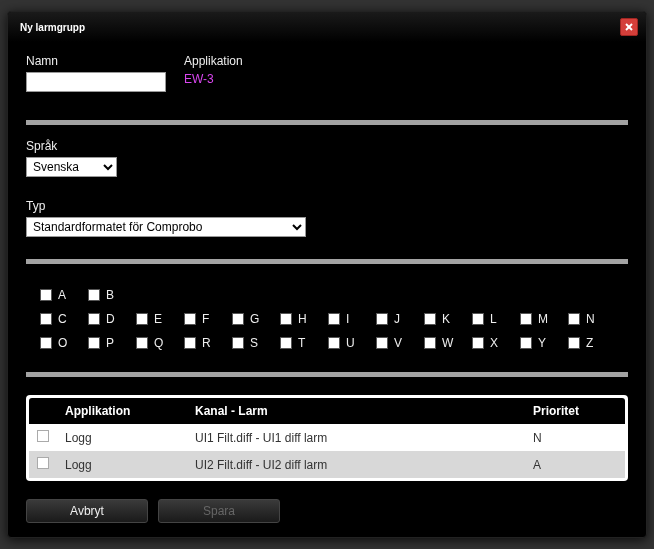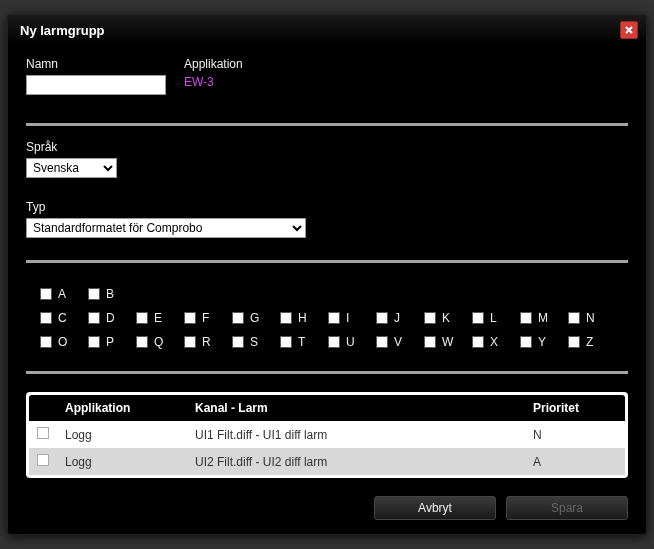--- a/index.html
+++ b/index.html
@@ -24,21 +24,21 @@
   }
   .titlebar {
     display: flex;
     align-items: center;
     justify-content: space-between;
     padding: 6px 8px 6px 12px;
     background: linear-gradient(#1a1a1a, #000);
   }
   .titlebar .title {
     font-weight: bold;
-    font-size: 13px;
+    font-size: 10px;
   }
   .close-btn {
     width: 18px;
     height: 18px;
     background: #d43f3a;
     border: 1px solid #a02622;
     border-radius: 2px;
     display: flex;
     align-items: center;
     justify-content: center;
@@ -69,21 +69,21 @@
     color: #000;
   }
   .app-value {
     color: #d946ef;
     margin-top: 2px;
   }
   .section {
     margin-bottom: 22px;
   }
   .section.sep {
-    border-top: 3px solid #a3a3a3;
+    border-top: 5px solid #a3a3a3;
     padding-top: 14px;
   }
   select {
     background: #fff;
     border: 1px solid #999;
     font-size: 12px;
     height: 20px;
     color: #000;
     padding: 0 2px;
   }
@@ -151,21 +151,21 @@
     height: 12px;
     appearance: none;
     background: #fff;
     border: 1px solid #aaa;
     cursor: pointer;
   }
   .col-app { width: 130px; }
   .col-prio { width: 100px; }
   .footer {
     display: flex;
-    justify-content: flex-end;
+    justify-content: flex-start;
     gap: 10px;
     padding-top: 18px;
   }
   .btn {
     width: 122px;
     height: 24px;
     background: linear-gradient(#3a3a3a, #1a1a1a);
     border: 1px solid #444;
     border-radius: 3px;
     color: #eee;

